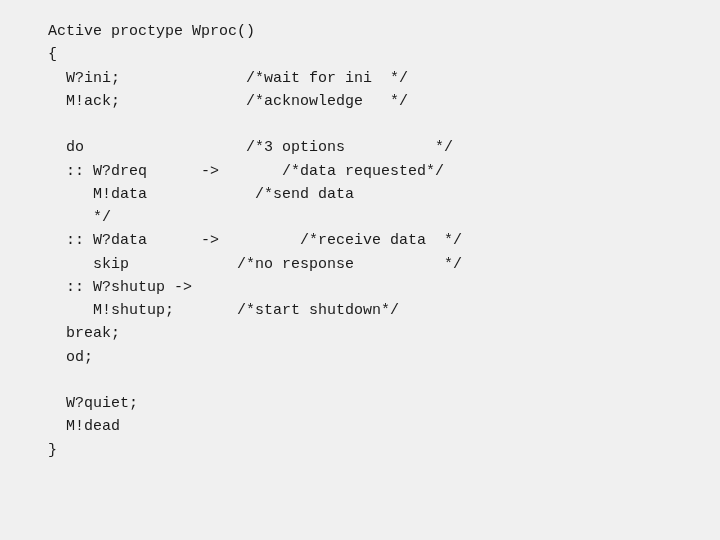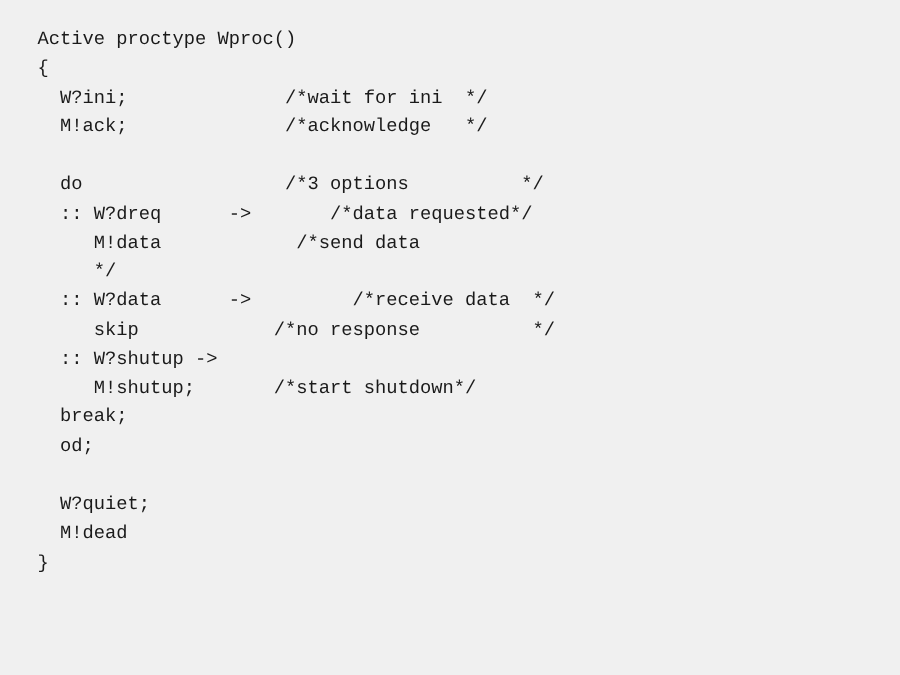--- a/index.html
+++ b/index.html
@@ -13,21 +13,21 @@
       height: 540px;
       display: flex;
       align-items: center;
       justify-content: center;
       font-family: 'Courier New', Courier, monospace;
     }
     .code-container {
       background-color: #f0f0f0;
       width: 720px;
       height: 540px;
-      padding: 20px 30px;
+      padding: 20px 48px;
       overflow: hidden;
     }
     .code-block {
       font-family: 'Courier New', Courier, monospace;
       font-size: 15px;
       line-height: 1.55;
       color: #1a1a1a;
       white-space: pre;
     }
   </style>

